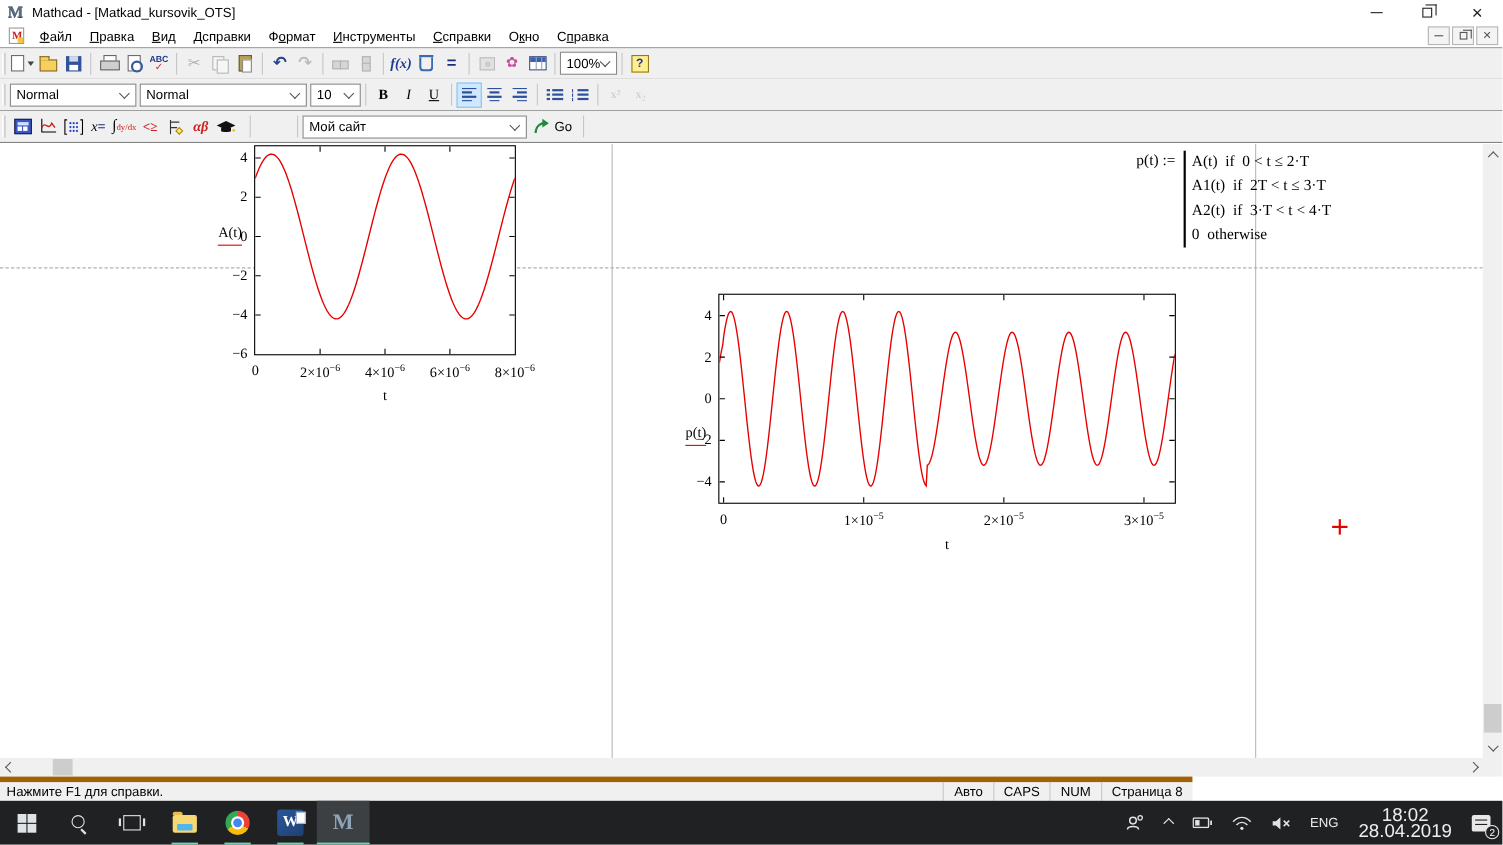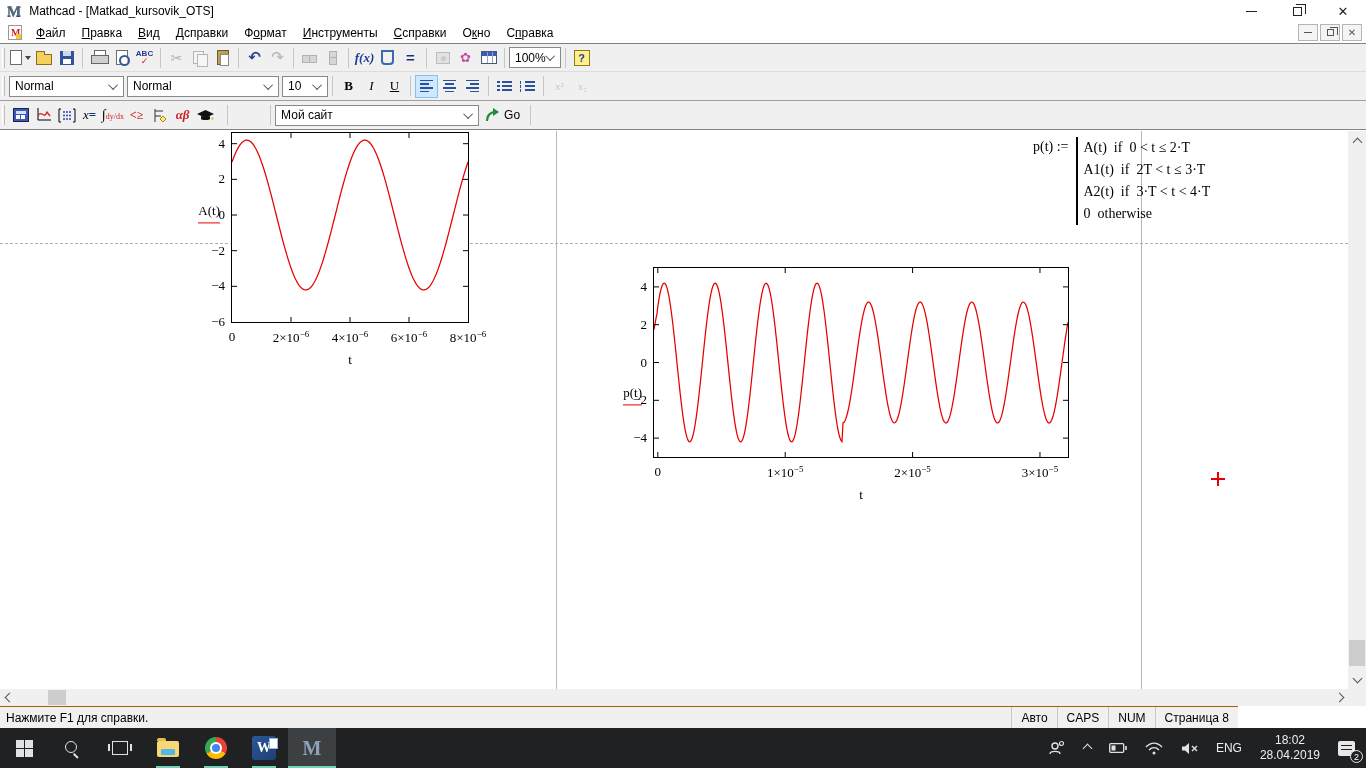--- a/index.html
+++ b/index.html
@@ -135,21 +135,21 @@
   .hscroll { position:absolute; left:0; top:689px; width:1348px; height:17px; background:#f0f0f0; }
   .sb-corner { position:absolute; left:1348px; top:689px; width:18px; height:17px; background:#f0f0f0; }
   .thumb-v { position:absolute; left:1px; top:509px; width:16px; height:26px; background:#cdcdcd; }
   .thumb-h { position:absolute; left:48px; top:1px; width:18px; height:15px; background:#cdcdcd; }
   .chev { width:7px; height:7px; border-left:1.5px solid #555; border-bottom:1.5px solid #555; display:inline-block; }
   .chev.up { transform:rotate(135deg); } .chev.down { transform:rotate(-45deg); }
   .chev.left { transform:rotate(45deg); } .chev.right { transform:rotate(225deg); }
   .sb-btn { position:absolute; display:flex; align-items:center; justify-content:center; }
 
   
-  .statusbar { position:absolute; left:0; top:706px; width:1238px; height:22px; background:#f0f0f0; border-top:1px solid #a16207; display:flex; align-items:center; color:#000; }
+  .statusbar { position:absolute; left:0; top:706px; width:1084px; height:22px; background:#f0f0f0; border-top:5px solid #a16207; display:flex; align-items:center; color:#000; }
   .status-hint { padding-left:6px; }
   .status-cells { margin-left:auto; display:flex; height:100%; align-items:center; }
   .status-cell { padding:0 9px; height:100%; display:flex; align-items:center; border-left:1px solid #c8c8c8; }
 
   
   .taskbar { position:absolute; left:0; top:728px; width:1366px; height:40px; background:#1f2123; display:flex; align-items:stretch; color:#e8e8e8; }
   .task-btn { width:48px; display:flex; align-items:center; justify-content:center; position:relative; }
   .task-btn.active { background:#3d4043; }
   .run-line { position:absolute; bottom:0; left:12px; width:24px; height:2px; background:#6fd3b4; }
   .task-btn.active .run-line { left:0; width:48px; }
@@ -168,21 +168,21 @@
   .i-chrome:before { content:""; position:absolute; left:5px; top:5px; width:12px; height:12px; background:#fff; border-radius:50%; }
   .i-chrome:after { content:""; position:absolute; left:7px; top:7px; width:8px; height:8px; background:#4285f4; border-radius:50%; }
   .i-word { width:24px; height:24px; background:linear-gradient(135deg,#2b579a,#1e3f73); border-radius:3px; display:flex; align-items:center; justify-content:center; position:relative; }
   .i-word span { color:#fff; font-weight:bold; font-size:14px; font-family:"Liberation Serif",serif; }
   .i-word:after { content:""; position:absolute; right:-2px; top:2px; width:7px; height:9px; background:#fff; border:1px solid #9db3d6; }
   .i-mathcad-tb { font-family:"Liberation Serif",serif; font-weight:bold; font-size:20px; color:#8fa3b8; text-shadow:1px 1px 0 #3c4a59, -1px 0 0 #5d7astia; }
   .tray { margin-left:auto; display:flex; align-items:center; gap:4px; padding-right:4px; }
   .tray-btn { height:40px; display:flex; align-items:center; justify-content:center; padding:0 7px; }
   .tray svg { display:block; }
   .lang-label { font-size:12px; color:#eee; }
-  .clock { text-align:center; font-size:12px; line-height:15px; color:#eee; }
+  .clock { text-align:center; font-size:17px; line-height:15px; color:#eee; }
   .notif { position:relative; }
   .i-notif { width:17px; height:15px; background:#e8e8e8; border-radius:2px; position:relative; }
   .i-notif:before { content:""; position:absolute; left:3px; top:4px; width:11px; height:1.5px; background:#1f2123; box-shadow:0 4px #1f2123; }
   .badge { position:absolute; right:-1px; bottom:5px; width:13px; height:13px; border-radius:50%; background:#1f2123; border:1px solid #e8e8e8; color:#fff; font-size:9px; display:flex; align-items:center; justify-content:center; }
 </style>
 </head>
 <body>
 
 <div class="titlebar">
   <span class="app-icon">M</span>

